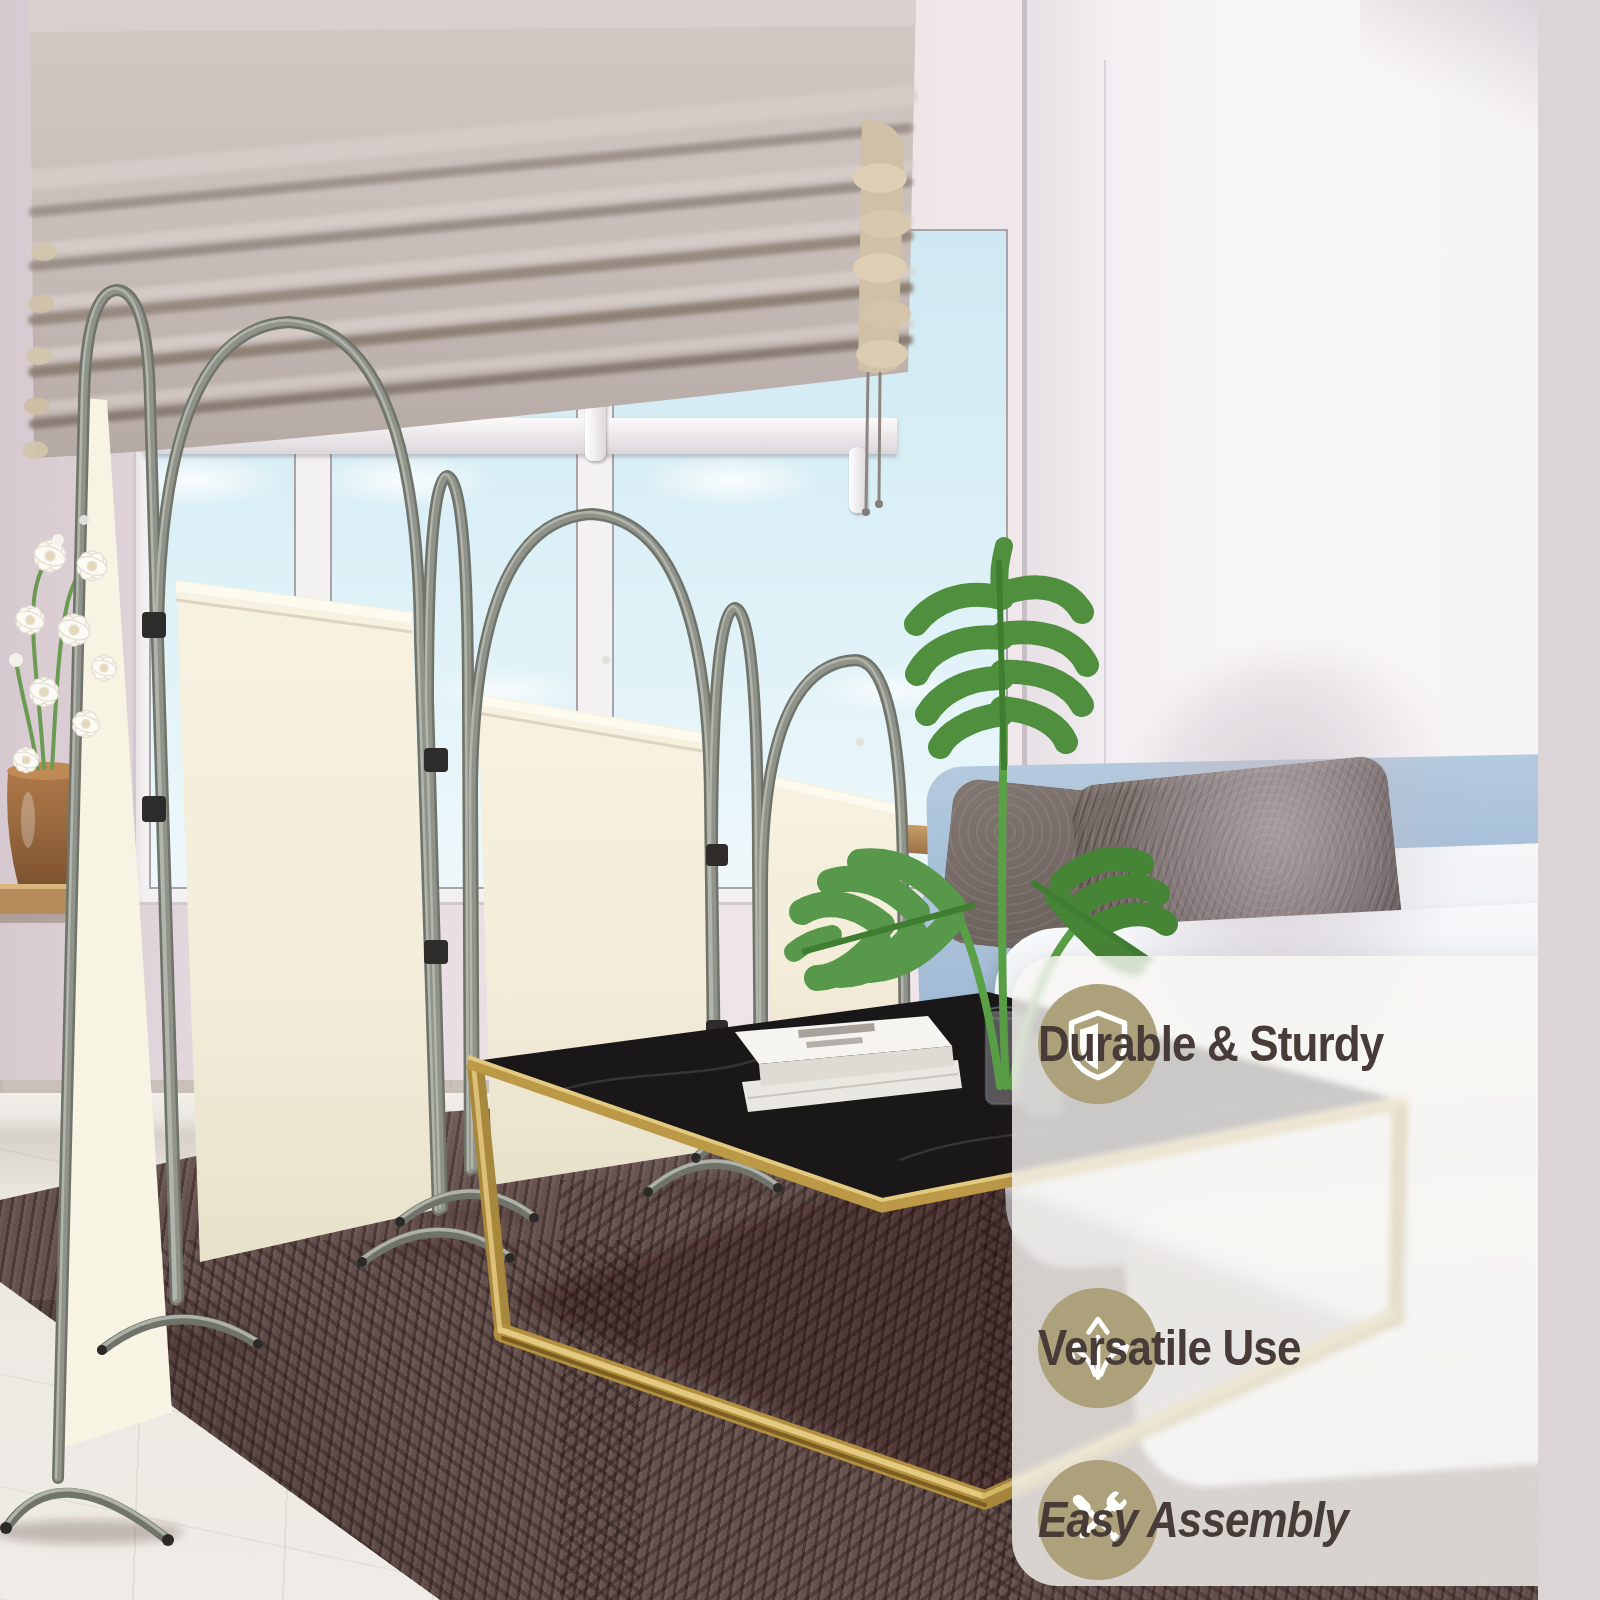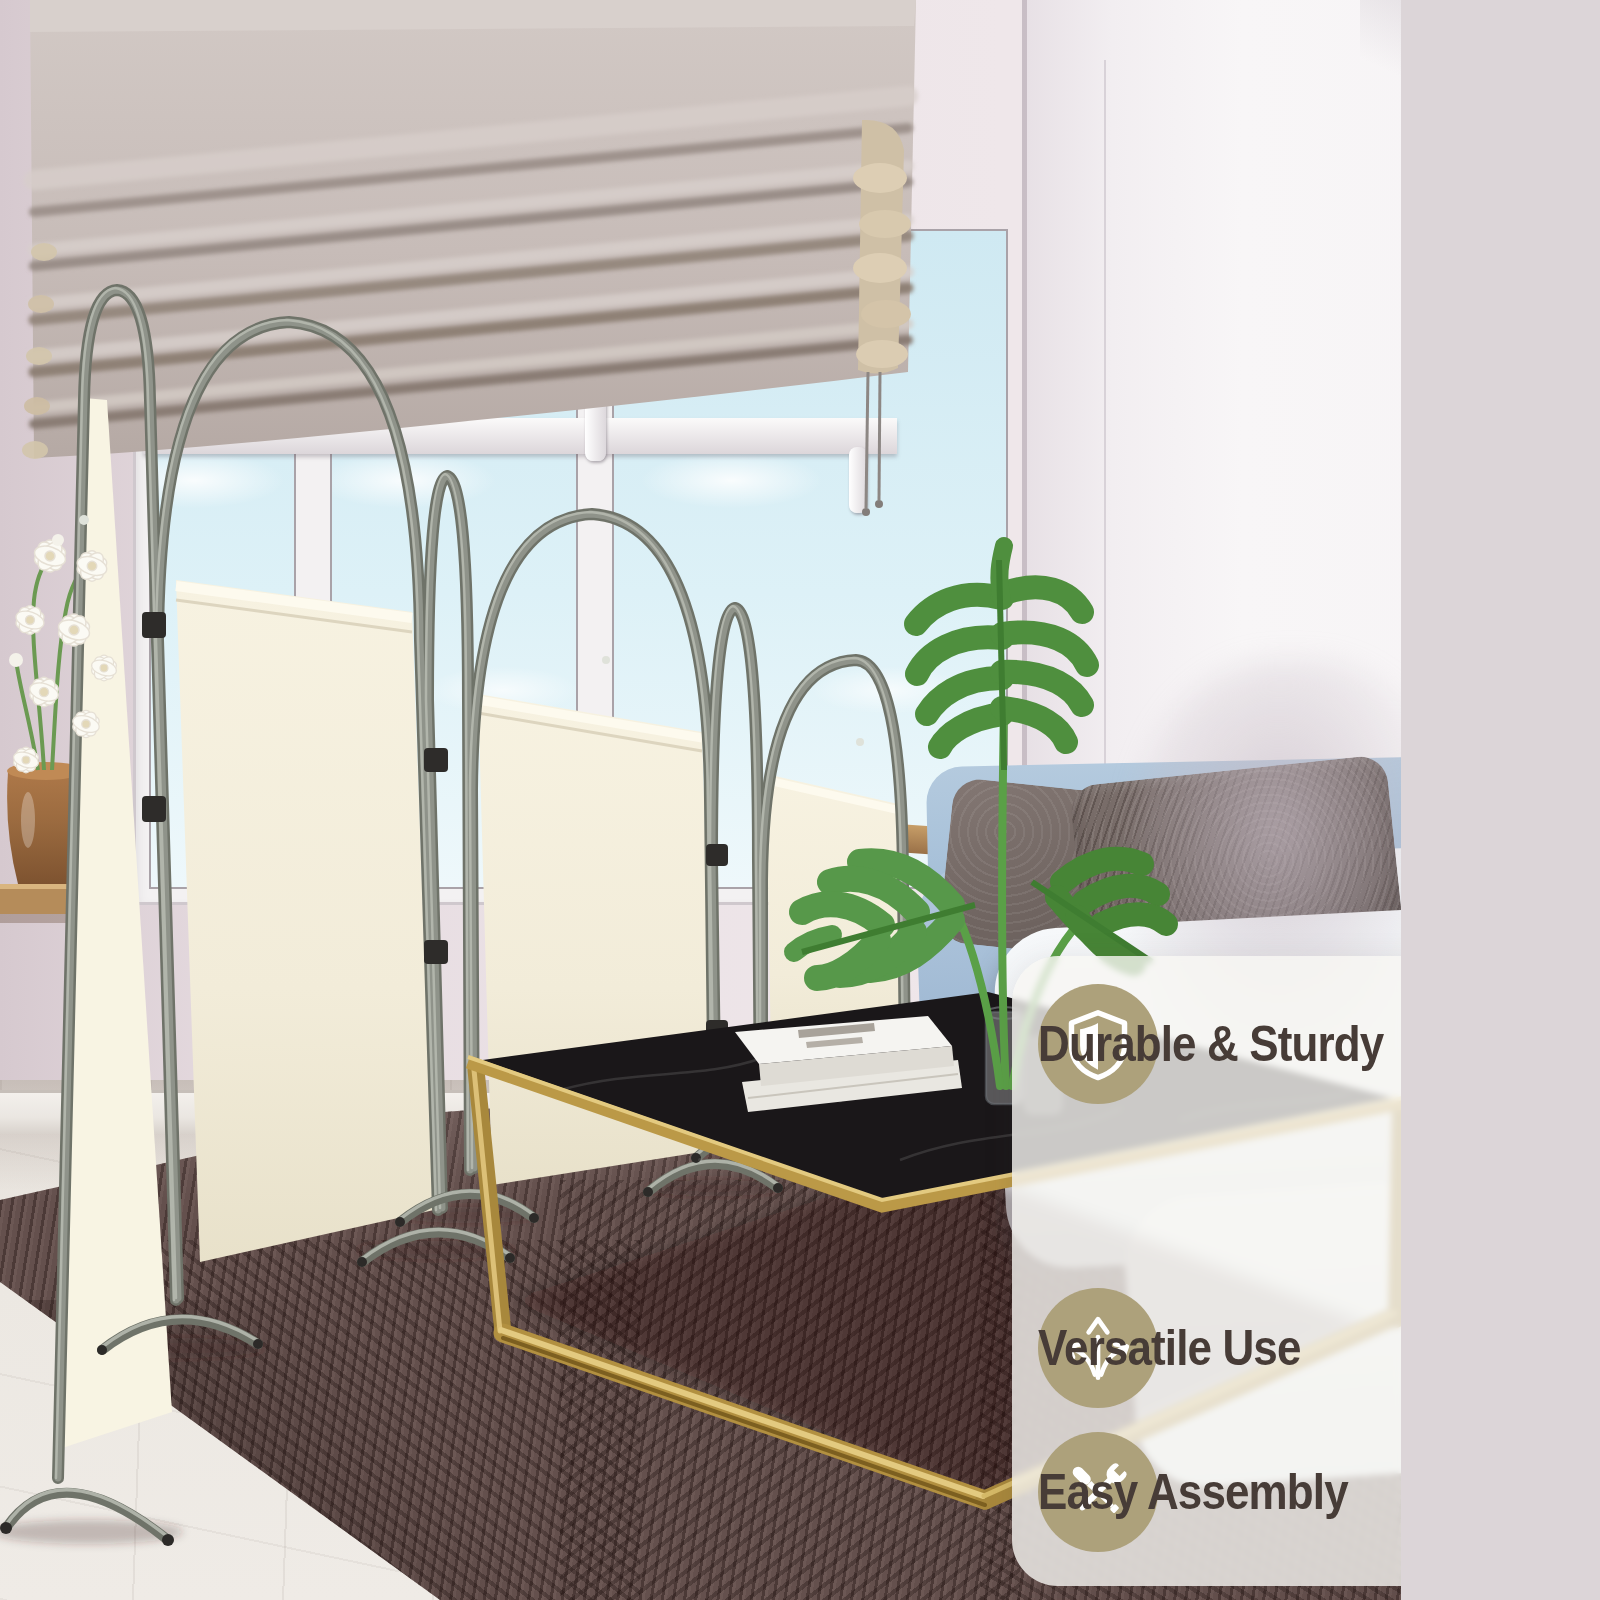--- a/index.html
+++ b/index.html
@@ -1,17 +1,17 @@
 <!DOCTYPE html>
 <html style="--tan: #ada17b; --feature-text: #473c37; --panel-bg: rgba(248,246,243,0.8); --icon-glyph: #ffffff; --divider-fabric: #f4efdd; --divider-frame: #80847b; --rug: #64504d; --sofa-blue: #a7c0da; --cushion-white: #eff2f5; --table-gold: #b29040; --table-marble: #1a1719; --plant-green: #4f8f3e; --shade-fabric: #c9beba; --wall-pink: #e4d9de; --wall-white: #f6f3f5; --tile-floor: #ebe8e1;"><head>
 <meta charset="utf-8">
 <style>
   html,body{margin:0;padding:0;background:#dcd5d8;}
-  #stage{position:relative;width:1368px;height:1600px;overflow:hidden;
-         font-family:"Liberation Sans",sans-serif;background:#efe9ec;padding-left:33px;}
+  #stage{position:relative;width:1538px;height:1600px;overflow:hidden;
+         font-family:"Liberation Sans",sans-serif;background:#efe9ec;}
   #stage *{position:absolute;box-sizing:border-box;}
 
   
   .wall-left{left:0;top:0;width:1026px;height:1145px;
     background:linear-gradient(90deg,#d6c9cf 0,#e4d9de 220px,#ece3e7 620px,#efe7ea 1000px);}
   .wall-right{left:1022px;top:0;width:578px;height:1600px;
     background:linear-gradient(90deg,#e7e0e5 0,#f2eef1 90px,#f8f6f7 220px,#f6f3f5 100%);}
   .wall-corner-line{left:1022px;top:0;width:5px;height:1095px;background:rgba(175,162,172,.55);}
   .wall-corner-line2{left:1104px;top:60px;width:2px;height:830px;background:rgba(180,170,180,.4);}
   .ceiling-shade{left:1360px;top:0;width:240px;height:150px;
@@ -99,21 +99,21 @@
   
   svg.layer{left:0;top:0;width:1600px;height:1600px;}
   svg.shade-layer{left:0;top:0;width:1600px;height:620px;}
 
   
   .feature-panel{left:1012px;top:956px;width:574px;height:630px;border-radius:46px;
     background:var(--panel-bg,rgba(248,246,243,.8));backdrop-filter:blur(3px);
     box-shadow:0 4px 30px rgba(70,60,55,.12);}
   .feature-row{left:26px;width:530px;height:120px;display:flex;align-items:center;gap:16px;position:absolute;}
   .feature-row.r0{top:28px;} .feature-row.r1{top:180px;}
-  .feature-row.r2{top:332px;text-align:right;} .feature-row.r3{top:476px;}
+  .feature-row.r2{top:332px;text-align:right;} .feature-row.r3{top:504px;font-style:italic;}
   .icon-circle{position:relative;flex:0 0 120px;width:120px;height:120px;border-radius:50%;
     background:var(--tan,#ada17b);display:flex;align-items:center;justify-content:center;}
   .icon-circle svg{position:static;width:78px;height:78px;}
   .feature-label{position:relative;font-size:50px;font-weight:700;letter-spacing:-1px;
     color:var(--feature-text,#473c37);white-space:nowrap;transform:scaleX(.88);transform-origin:left center;}
 </style>
 </head>
 <body>
 
 <div id="stage">

